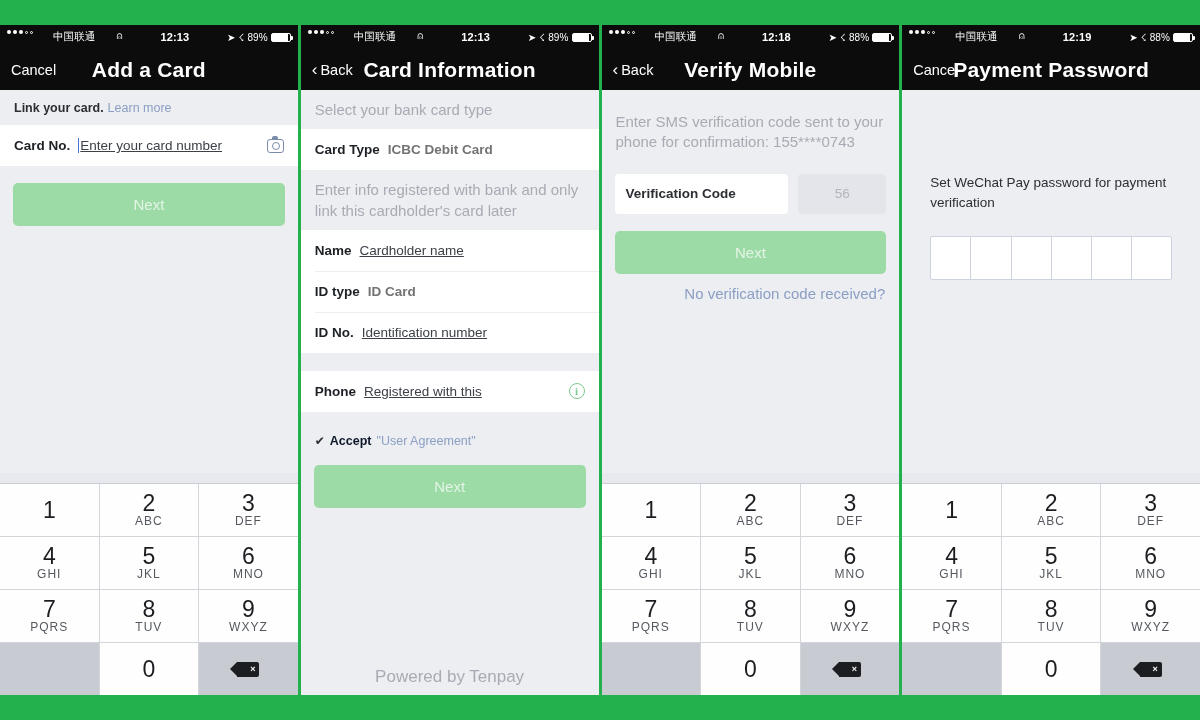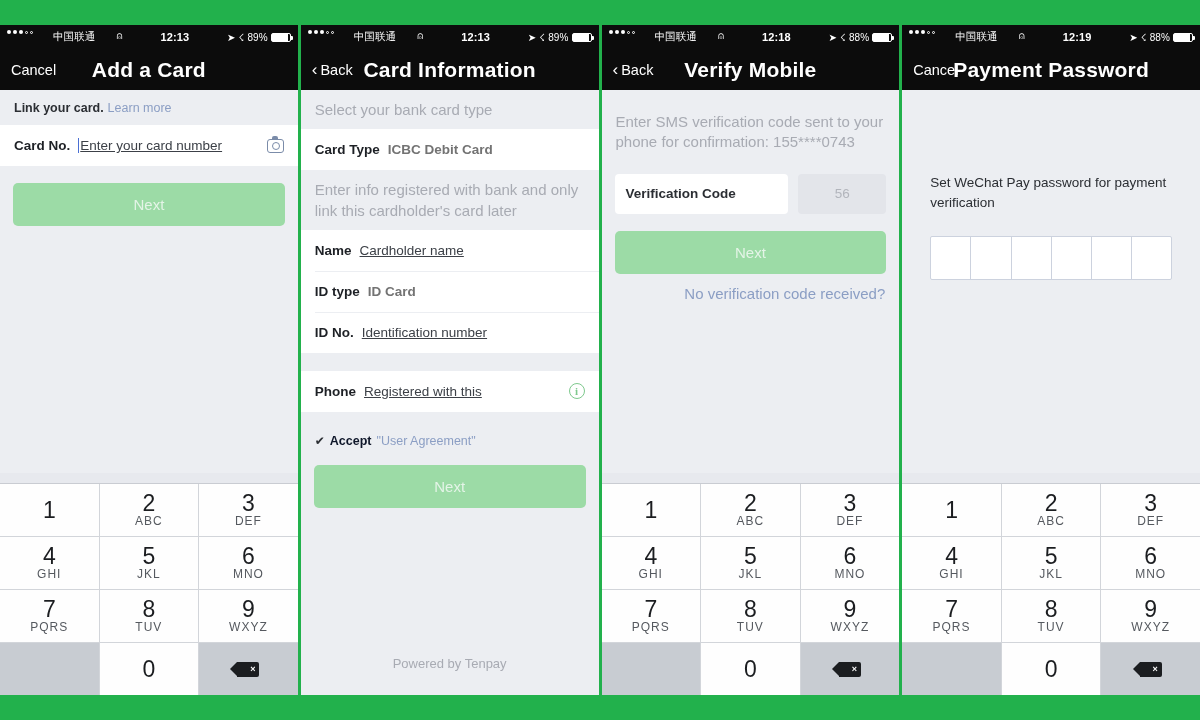--- a/index.html
+++ b/index.html
@@ -173,23 +173,23 @@
     padding: 10px 14px 0;
     font-size: 12.5px;
   }
   .agree .chk {
     font-size: 12px; color: #2b2e33; line-height: 1;
   }
   .agree .accept { font-weight: bold; color: #0f172a; }
   .agree .agreement { color: #8b9ec4; }
   .tenpay {
     text-align: center;
-    font-size: 13px;
+    font-size: 17px;
     color: #a8abb3;
-    padding-bottom: 24px;
+    padding-bottom: 8px;
   }
 
   
   .code-row {
     display: flex; align-items: center;
     padding: 0 13px;
     gap: 10px;
     background: #eceef2;
   }
   .code-input {

